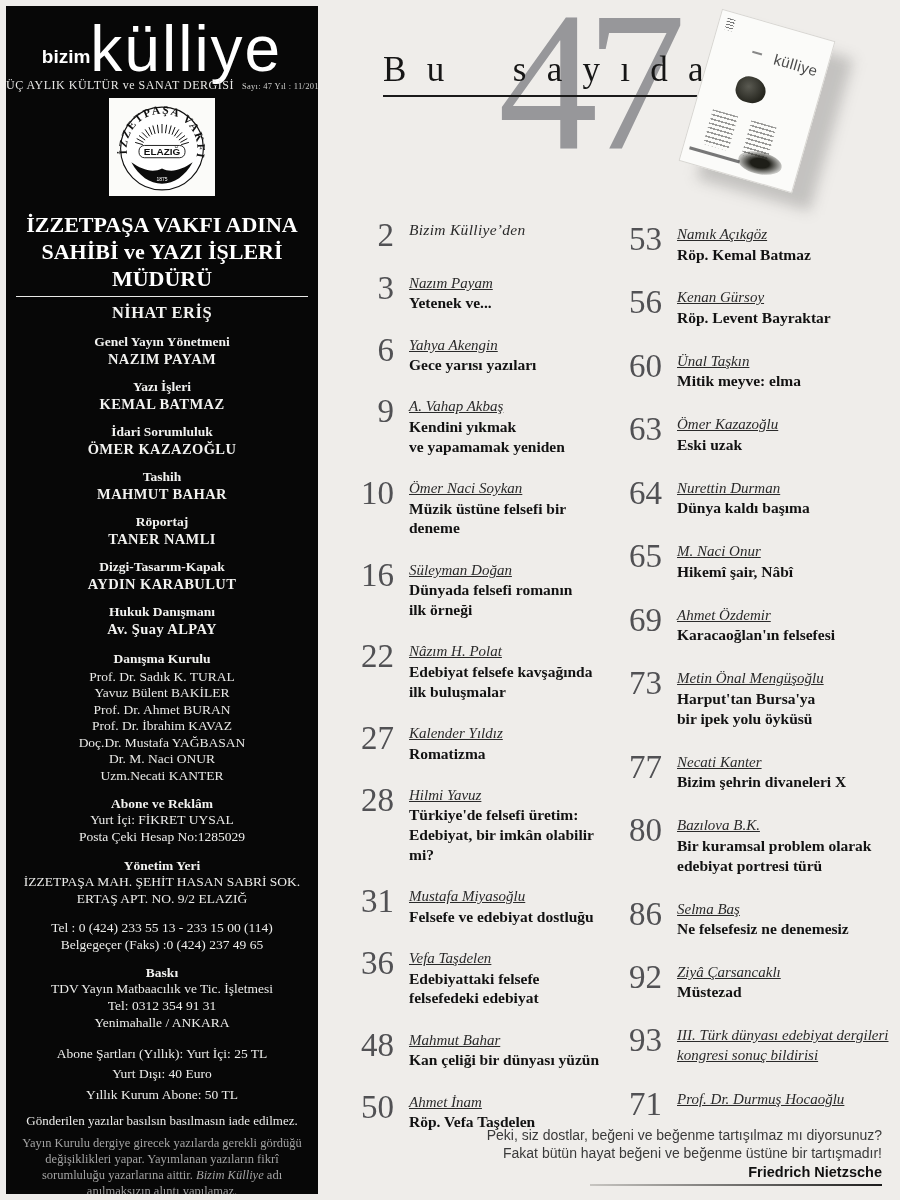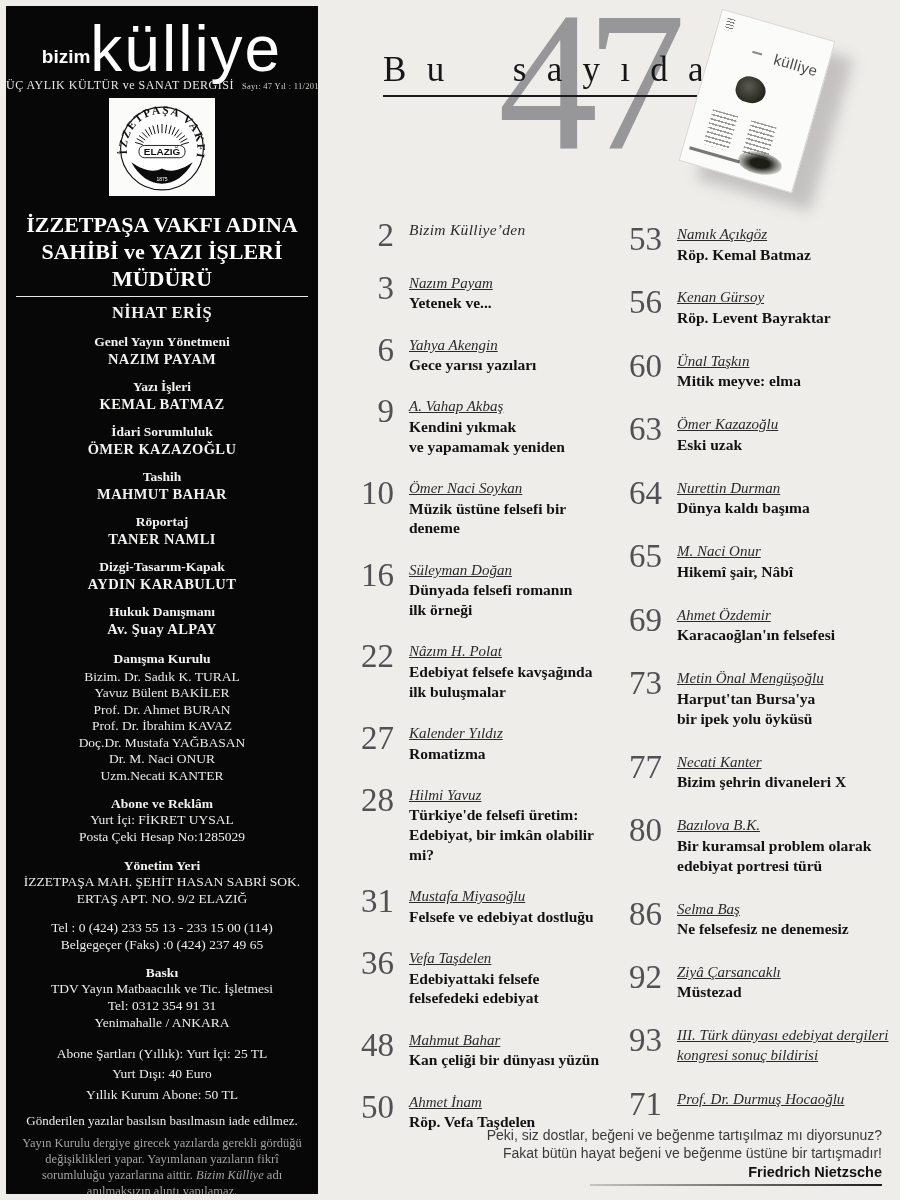--- a/index.html
+++ b/index.html
@@ -166,21 +166,21 @@
         <div class="lbl">Dizgi-Tasarım-Kapak</div>
         <div class="nm">AYDIN KARABULUT</div>
       </div>
     <div class="pair">
         <div class="lbl">Hukuk Danışmanı</div>
         <div class="nm">Av. Şuay ALPAY</div>
       </div>
 
     <div class="adv">
       <div class="lbl">Danışma Kurulu</div>
-      <div class="mem">Bizim. Dr. Sadık K. TURAL</div>
+      <div class="mem">Prof. Dr. Sadık K. TURAL</div>
       <div class="mem">Yavuz Bülent BAKİLER</div>
       <div class="mem">Prof. Dr. Ahmet BURAN</div>
       <div class="mem">Prof. Dr. İbrahim KAVAZ</div>
       <div class="mem">Doç.Dr. Mustafa YAĞBASAN</div>
       <div class="mem">Dr. M. Naci ONUR</div>
       <div class="mem">Uzm.Necati KANTER</div>
     </div>
 
     <div class="blk">
       <div class="lbl">Abone ve Reklâm</div>

